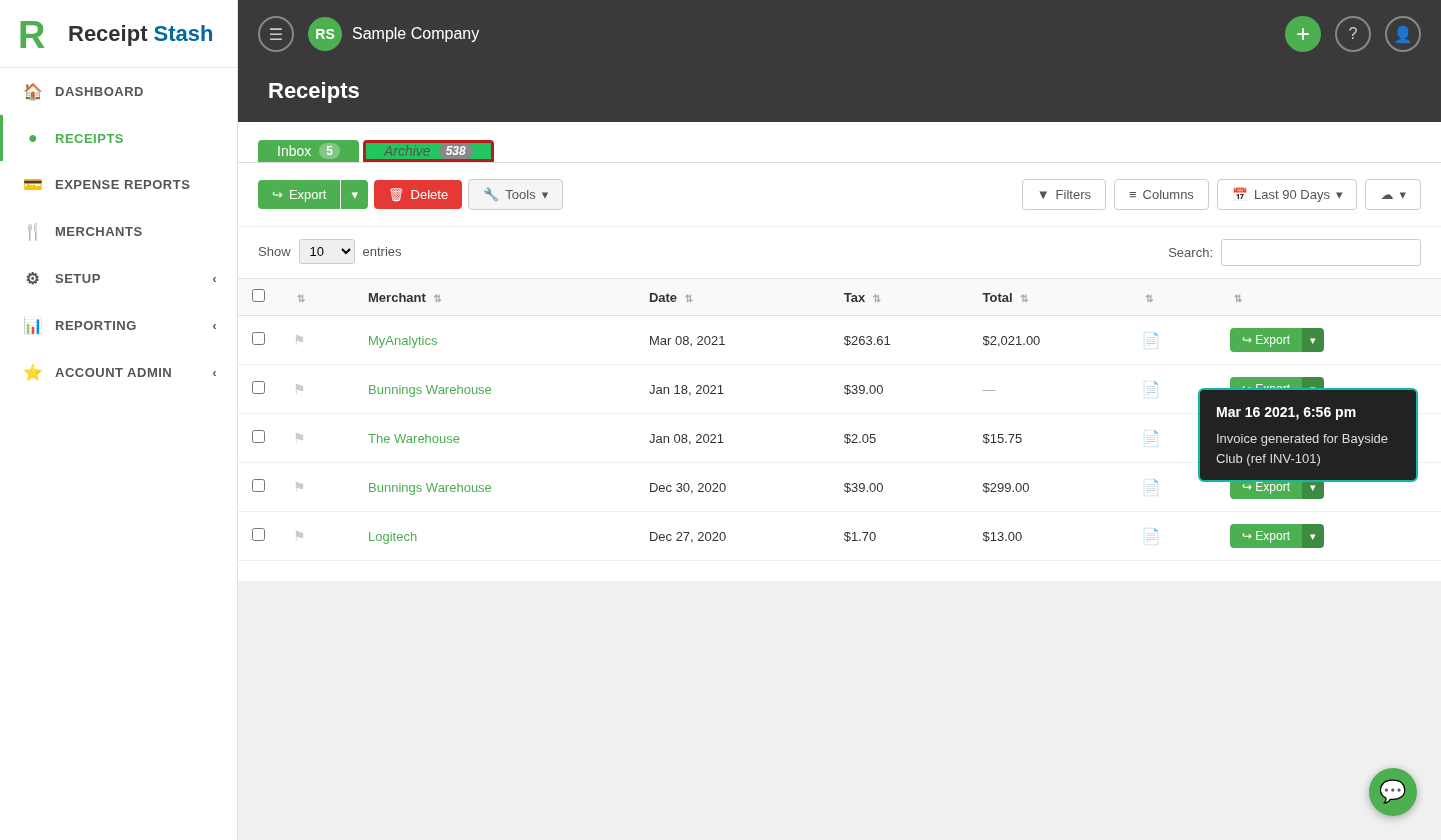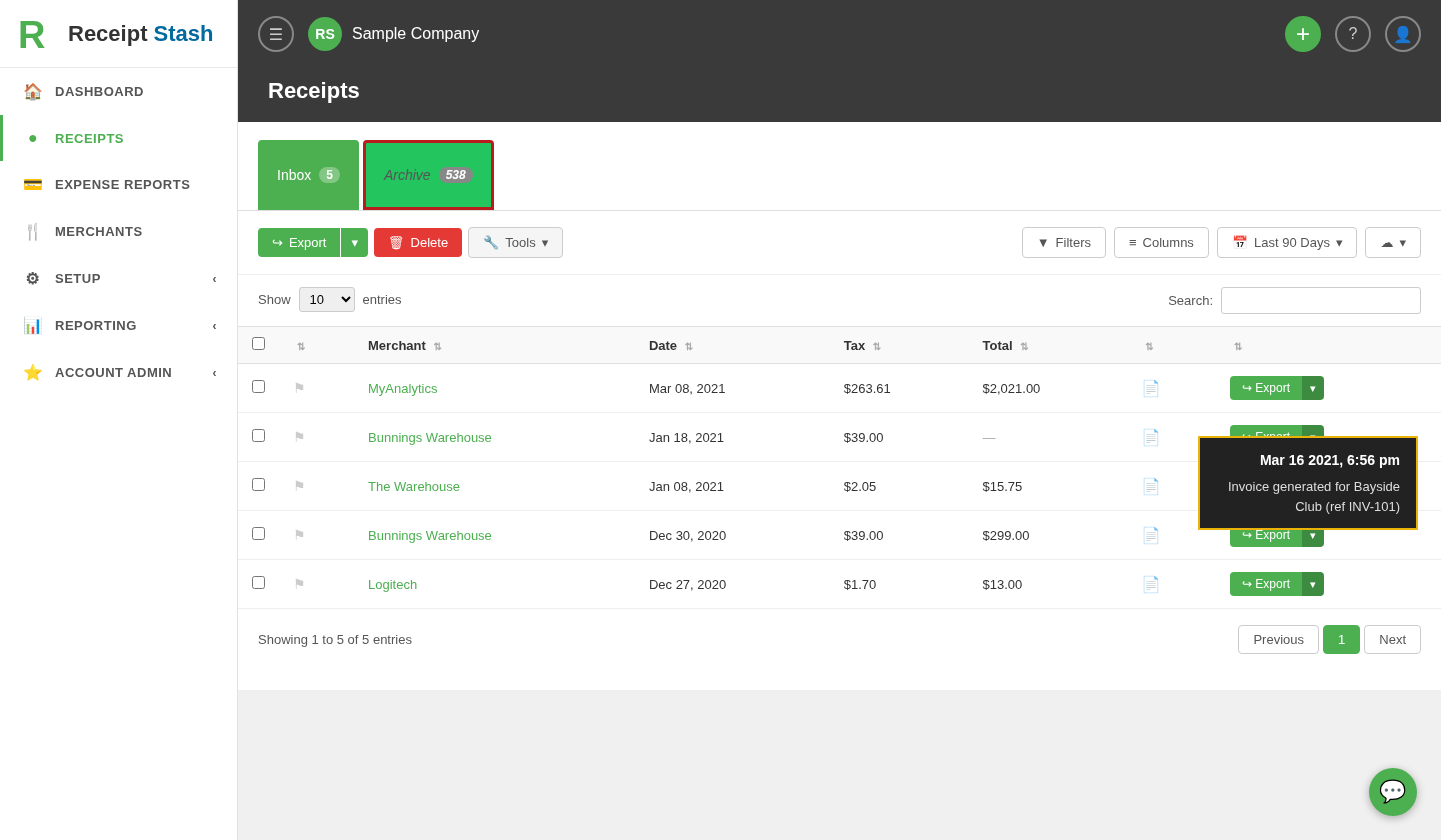--- a/index.html
+++ b/index.html
@@ -127,21 +127,21 @@
     }
 
     
     .tabs {
       display: flex;
       padding: 18px 20px 0;
       border-bottom: 1px solid #ddd;
       gap: 4px;
     }
     .tab {
-      padding: 24px 18px;
+      padding: 0 18px;
       border-radius: 4px 4px 0 0;
       cursor: pointer;
       font-weight: 500;
       font-size: 14px;
       display: flex;
       align-items: center;
       gap: 8px;
       border: 1px solid transparent;
     }
     .tab.active { background: #4caf50; color: #fff; }
@@ -223,27 +223,27 @@
     .export-btn { background: #4caf50; color: #fff; border: none; padding: 5px 12px; border-radius: 4px 0 0 4px; cursor: pointer; font-size: 12px; display: flex; align-items: center; gap: 4px; }
     .export-split { background: #3d8b40; color: #fff; border: none; padding: 5px 8px; border-radius: 0 4px 4px 0; cursor: pointer; font-size: 11px; }
     .doc-icon { color: #aaa; font-size: 16px; }
     .doc-icon.green { color: #4caf50; }
 
     
     .tooltip-overlay {
       position: absolute;
       background: #222;
       color: #fff;
-      border-radius: 1px;
+      border-radius: 6px;
       padding: 12px 16px;
       font-size: 13px;
       width: 220px;
-      border: 2px solid #eab308;
+      border: 2px solid #14b8a6;
       z-index: 100;
-      text-align: right;
+      text-align: left;
       line-height: 1.5;
     }
     .tooltip-title { font-weight: 700; font-size: 14px; margin-bottom: 6px; }
     .tooltip-body { font-size: 13px; color: #ddd; }
 
     
     .pagination-wrap {
       padding: 16px 20px;
       display: flex;
       align-items: center;
@@ -542,27 +542,19 @@
             </tr>
           </tbody>
         </table>
 
         <div class="tooltip-overlay" style="top: 110px; left: 960px;">
           <div class="tooltip-title">Mar 16 2021, 6:56 pm</div>
           <div class="tooltip-body">Invoice generated for Bayside Club (ref INV-101)</div>
         </div>
       </div>
 
-      <div class="pagination-wrap">
-        <span>Showing 1 to 5 of 5 entries</span>
-        <div class="pagination">
-          <button class="page-btn">Previous</button>
-          <button class="page-btn active">1</button>
-          <button class="page-btn">Next</button>
-        </div>
-      </div>
     </div>
   </div>
 </div>
 
 <div class="chat-btn">
   <span>💬</span>
 </div>
 
 </body></html>

